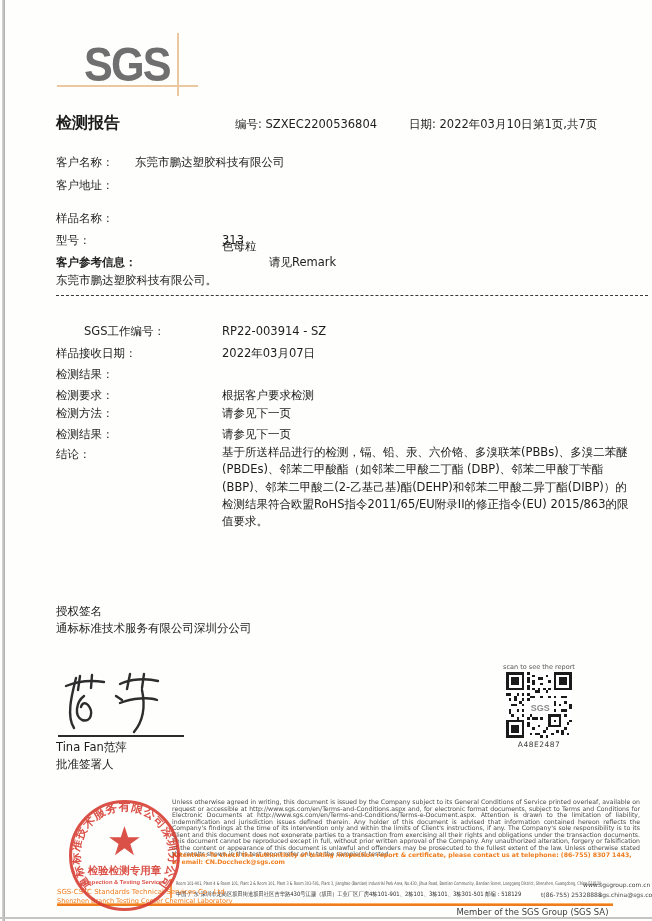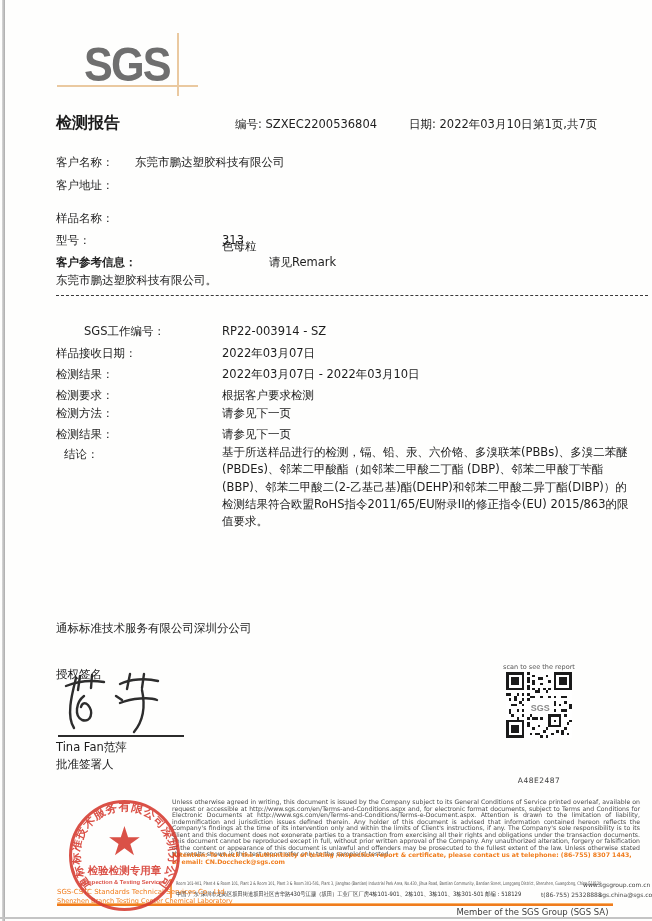--- a/index.html
+++ b/index.html
@@ -29,21 +29,21 @@
   .dash-sep{left:56px;top:295px;width:592px;height:0;border-top:1.5px dashed #3a3a3a;}
 
   .concl{left:222px;top:444px;width:414px;font-size:11.5px;line-height:17.3px;color:#1c1c1c;}
 
   
   .sig-line{left:58px;top:735px;width:126px;height:1.5px;background:#2b2b2b;}
 
   
   .qr-caption{left:492px;top:663px;width:94px;text-align:center;font-size:6.5px;color:#555;}
   .qr-code{left:506px;top:672px;width:66px;height:66px;}
-  .qr-text{left:492px;top:776px;width:94px;text-align:center;font-size:7.5px;color:#3b3b3b;letter-spacing:.5px;}
+  .qr-text{left:492px;top:740px;width:94px;text-align:center;font-size:7.5px;color:#3b3b3b;letter-spacing:.5px;}
 
   
   .stamp{left:67px;top:798px;width:115px;height:115px;opacity:.88;z-index:5;}
   .stamp-co{left:57px;top:888px;font-size:7px;color:#f07d1e;white-space:nowrap;z-index:4;}
   .stamp-co2{left:57px;top:897px;font-size:6.5px;color:#f07d1e;white-space:nowrap;z-index:4;}
 
   
   .legal{left:172px;top:799px;width:468px;font-size:6.2px;line-height:6.55px;
     color:#4a4a4a;text-align:justify;}
   .attention{left:172px;top:852px;width:468px;font-size:6.2px;line-height:6.8px;
@@ -94,33 +94,32 @@
   <div class="abs val" style="left:222px;top:255px;margin-left:47px;">请见Remark</div>
   <div class="abs val" style="left:56px;top:273px;">东莞市鹏达塑胶科技有限公司。</div>
 
   <div class="abs dash-sep"></div>
 
   <div class="abs lbl" style="left:56px;top:324px;margin-left:28px;">SGS工作编号：</div>
   <div class="abs val" style="left:222px;top:324px;">RP22-003914 - SZ</div>
   <div class="abs lbl" style="left:56px;top:346px;">样品接收日期：</div>
   <div class="abs val" style="left:222px;top:346px;">2022年03月07日</div>
   <div class="abs lbl" style="left:56px;top:367px;">检测结果：</div>
-  <div class="abs val" style="left:222px;top:367px;">2022年03月07日 - 2022年03月10日</div>
   <div class="abs lbl" style="left:56px;top:388px;">检测要求：</div>
   <div class="abs val" style="left:222px;top:388px;">根据客户要求检测</div>
   <div class="abs lbl" style="left:56px;top:406px;">检测方法：</div>
   <div class="abs val" style="left:222px;top:406px;">请参见下一页</div>
   <div class="abs lbl" style="left:56px;top:427px;">检测结果：</div>
   <div class="abs val" style="left:222px;top:427px;">请参见下一页</div>
 
-  <div class="abs lbl" style="left:56px;top:447px;margin-left:8px;">结论：</div>
+  <div class="abs lbl" style="left:56px;top:447px;">结论：</div>
   <div class="abs concl">基于所送样品进行的检测，镉、铅、汞、六价铬、多溴联苯(PBBs)、多溴二苯醚(PBDEs)、邻苯二甲酸酯（如邻苯二甲酸二丁酯 (DBP)、邻苯二甲酸丁苄酯(BBP)、邻苯二甲酸二(2-乙基己基)酯(DEHP)和邻苯二甲酸二异丁酯(DIBP)）的检测结果符合欧盟RoHS指令2011/65/EU附录II的修正指令(EU) 2015/863的限值要求。</div>
 
   <div class="abs val" style="left:56px;top:621px;">通标标准技术服务有限公司深圳分公司</div>
-  <div class="abs val" style="left:56px;top:667px;">授权签名</div>
+  <div class="abs val" style="left:56px;top:604px;">授权签名</div>
 
   <svg class="abs" style="left:58px;top:672px;" width="130" height="62" viewBox="0 0 130 62">
     <g fill="none" stroke="#1c1c1c" stroke-width="2.4" stroke-linecap="round" opacity="0.92">
       <path d="M18,6 C14,22 8,44 16,56"></path>
       <path d="M8,14 C20,9 34,8 46,10"></path>
       <path d="M22,4 L20,18"></path>
       <path d="M34,3 L33,16"></path>
       <path d="M26,24 C18,30 16,44 24,48 C33,51 36,40 30,33 C27,30 24,31 23,35"></path>
       <path d="M62,12 C72,7 88,6 100,9"></path>
       <path d="M72,2 L69,17"></path>

